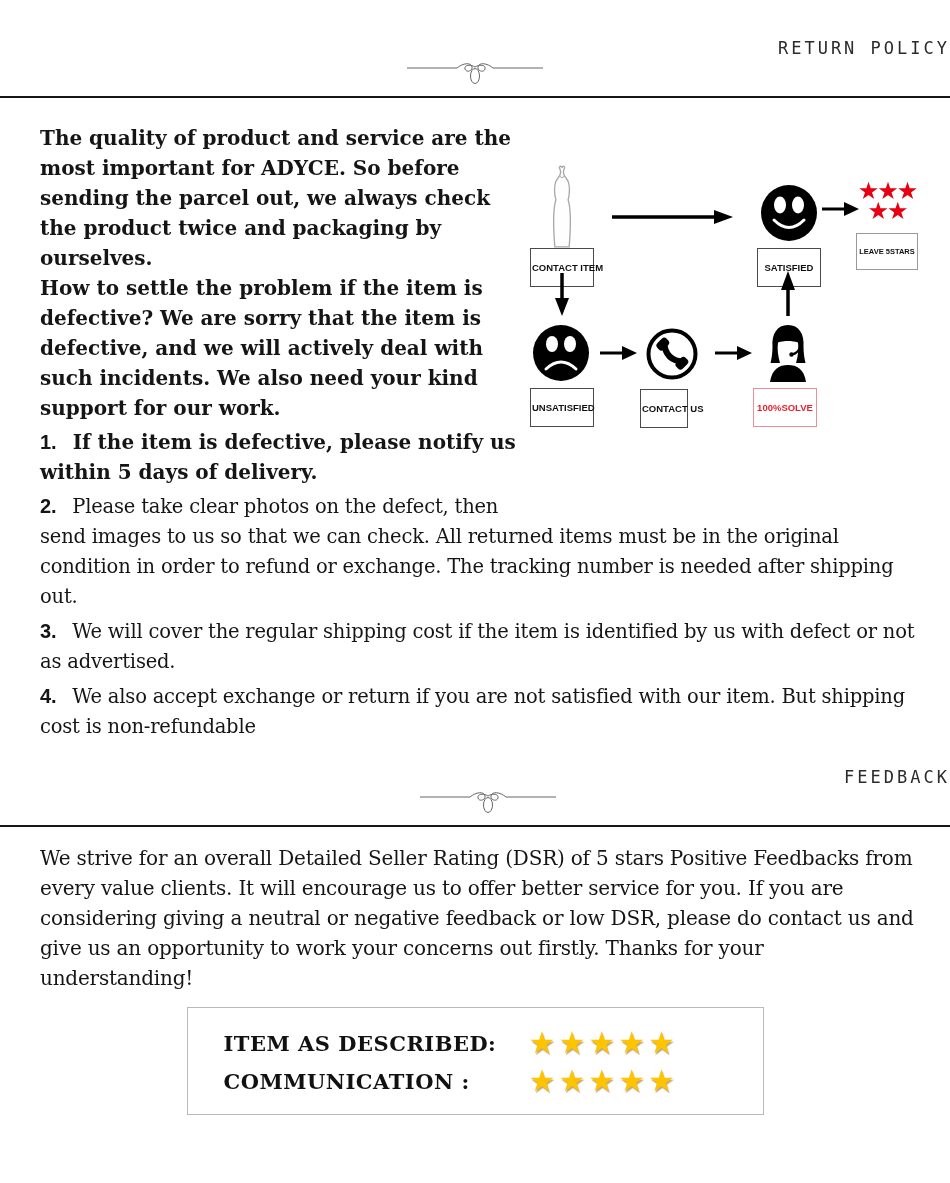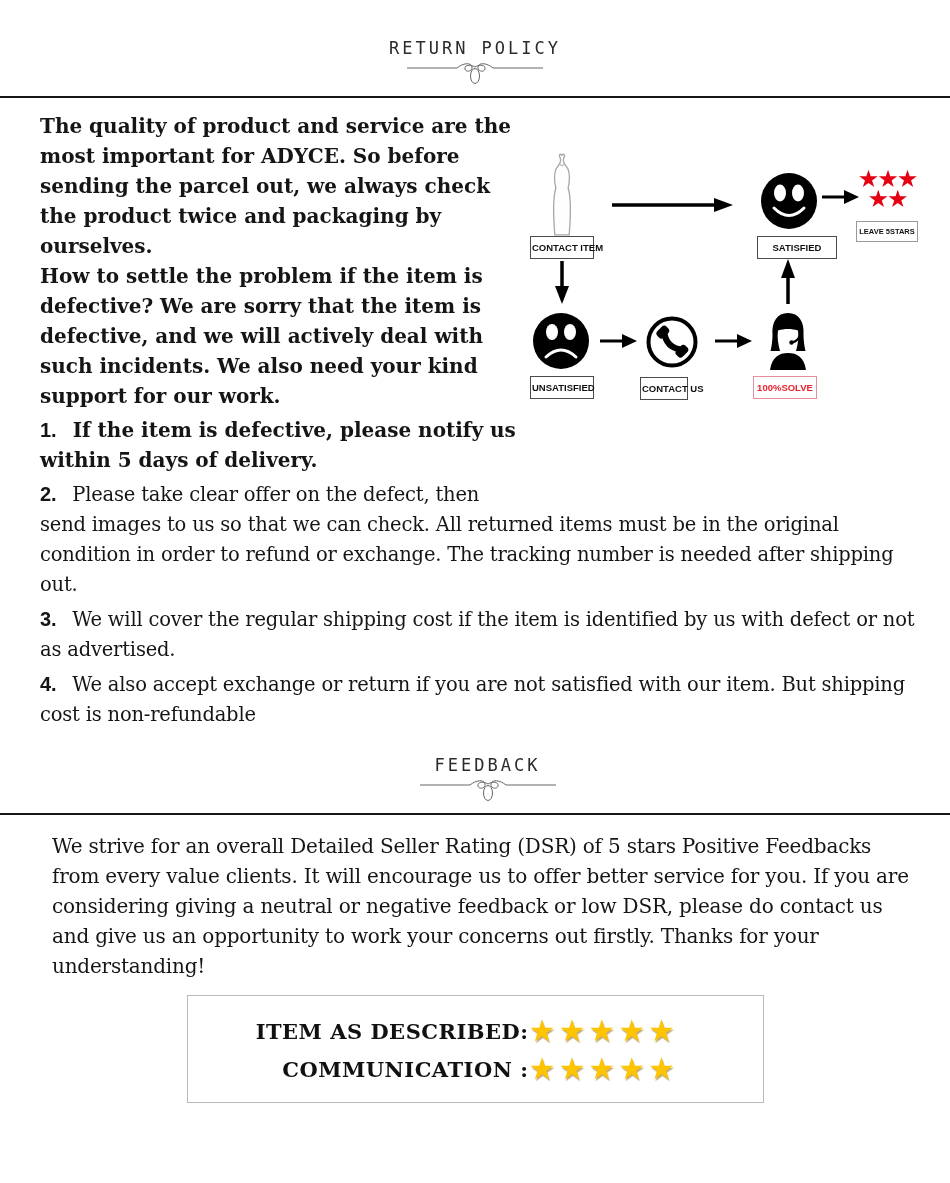--- a/index.html
+++ b/index.html
@@ -1,47 +1,47 @@
 <!DOCTYPE html>
 <html><head>
 <meta charset="utf-8">
 <style>
   html,body{margin:0;padding:0;background:#fff;}
   body{width:950px;min-height:1183px;font-family:"DejaVu Serif",serif;color:#151515;}
 
-  .section-head{margin-top:38px;text-align:center;}
+  .section-head{margin-top:38px;text-align:right;}
   .section-head .title{font-family:"DejaVu Sans Mono",monospace;font-size:17px;letter-spacing:3px;color:#2b2b2b;font-weight:500;}
   .flourish{display:block;margin:2px auto 0;}
 
   .rule{border:none;border-top:2px solid #161616;margin:10px 0 0 0;}
 
   .content{margin:0 28px 0 40px;font-size:20px;line-height:30px;font-weight:600;}
   .content p{margin:0;padding:0;}
   .content p.intro{}
-  .content p.intro:first-of-type{margin-top:13px;}
+  .content p.intro:first-of-type{margin-top:25px;}
   .li{margin-top:4px !important;}
   .li .num{font-family:"Liberation Sans",sans-serif;font-weight:600;font-size:20px;margin-right:16px;}
   .li.cond{font-weight:500;letter-spacing:-0.2px;font-size:19.5px;}
 
   
   .flow-wrap{float:right;width:392px;height:372px;position:relative;margin:14px 0 6px 14px;}
   .flow-node{position:absolute;}
   .flow-label{position:absolute;box-sizing:border-box;background:#fff;border:1px solid #4a4a4a;
     font-family:"Liberation Sans",sans-serif;font-weight:bold;font-size:9.5px;line-height:11px;
-    text-align:center;padding:5px 1px;white-space:nowrap;color:#111;}
+    text-align:center;padding:13px 1px;white-space:nowrap;color:#111;}
   .flow-label.red{color:#e8222d;border-color:#e89099;}
   .flow-label.tiny{font-size:7.5px;line-height:9px;border-color:#999;}
   .redstars{position:absolute;text-align:center;color:#e60012;letter-spacing:-2px;line-height:20px;font-size:24px;font-weight:400;}
   .arrow{position:absolute;}
 
   
-  .fb-para{margin:16px 28px 0 52px;font-size:20px;line-height:30px;font-weight:500;letter-spacing:-0.2px;}
+  .fb-para{margin:16px 28px 0 40px;font-size:20px;line-height:30px;font-weight:500;letter-spacing:-0.2px;}
   .rating-box{width:575px;margin:14px auto 0;border:1px solid #b9b9b9;padding:16px 0 14px;}
   .rating-row{display:flex;align-items:center;height:38px;padding-left:36px;}
-  .rating-label{width:305px;font-size:21px;font-weight:bold;letter-spacing:0.5px;color:#111;text-align:right;}
+  .rating-label{width:305px;font-size:21px;font-weight:bold;letter-spacing:0.5px;color:#111;}
   .goldstars{font-size:30px;letter-spacing:3px;color:#ffc400;text-shadow:1px 2px 1px rgba(150,100,0,.55);line-height:30px;}
   .clear{clear:both;}
 </style>
 </head>
 <body>
 
 <div class="section-head">
   <div class="title">RETURN POLICY</div>
   <svg class="flourish" width="140" height="26" viewBox="0 0 140 26">
     <g stroke="#666" fill="none" stroke-width="1">
@@ -70,21 +70,21 @@
       <line x1="0" y1="8" x2="104" y2="8" stroke="#000" stroke-width="3.5"></line>
       <polygon points="102,1 121,8 102,15" fill="#000"></polygon>
     </svg>
 
     <svg class="flow-node" style="left:230px;top:47px;" width="58" height="58" viewBox="0 0 58 58">
       <circle cx="29" cy="29" r="28" fill="#000"></circle>
       <ellipse cx="20" cy="21" rx="6" ry="8.5" fill="#fff"></ellipse>
       <ellipse cx="38" cy="21" rx="6" ry="8.5" fill="#fff"></ellipse>
       <path d="M14,36 Q29,51 44,36" stroke="#fff" stroke-width="3" fill="none" stroke-linecap="round"></path>
     </svg>
-    <div class="flow-label" style="left:227px;top:111px;width:80px;">SATISFIED</div>
+    <div class="flow-label" style="left:227px;top:111px;width:64px;">SATISFIED</div>
 
     <svg class="arrow" style="left:292px;top:64px;" width="38" height="16" viewBox="0 0 38 16">
       <line x1="0" y1="8" x2="24" y2="8" stroke="#000" stroke-width="3"></line>
       <polygon points="22,1 37,8 22,15" fill="#000"></polygon>
     </svg>
 
     <div class="redstars" style="left:324px;top:44px;width:66px;">
       <div>★★★</div>
       <div>★★</div>
     </div>
@@ -135,21 +135,21 @@
     <svg class="arrow" style="left:250px;top:133px;" width="16" height="46" viewBox="0 0 16 46">
       <line x1="8" y1="46" x2="8" y2="18" stroke="#000" stroke-width="3.5"></line>
       <polygon points="1,20 8,1 15,20" fill="#000"></polygon>
     </svg>
   </div>
 
   <p class="intro">The quality of product and service are the most important for ADYCE. So before sending the parcel out, we always check the product twice and packaging by ourselves.</p>
   <p class="intro">How to settle the problem if the item is defective? We are sorry that the item is defective, and we will actively deal with such incidents. We also need your kind support for our work.</p>
 
   <p class="li"><span class="num">1.</span><span>If the item is defective, please notify us within 5 days of delivery.</span></p>
-  <p class="li cond"><span class="num">2.</span><span>Please take clear offer on the defect, then send images to us so that we can check. All returned items must be in the original condition in order to refund or exchange. The tracking number is needed after shipping out.</span></p>
+  <p class="li cond"><span class="num">2.</span><span>Please take clear photos on the defect, then send images to us so that we can check. All returned items must be in the original condition in order to refund or exchange. The tracking number is needed after shipping out.</span></p>
   <p class="li cond"><span class="num">3.</span><span>We will cover the regular shipping cost if the item is identified by us with defect or not as advertised.</span></p>
   <p class="li cond"><span class="num">4.</span><span>We also accept exchange or return if you are not satisfied with our item. But shipping cost is non-refundable</span></p>
 
   <div class="clear"></div>
 </div>
 
 <div class="section-head" style="margin-top:25px;padding-left:25px;">
   <div class="title">FEEDBACK</div>
   <svg class="flourish" width="140" height="26" viewBox="0 0 140 26">
     <g stroke="#666" fill="none" stroke-width="1">

